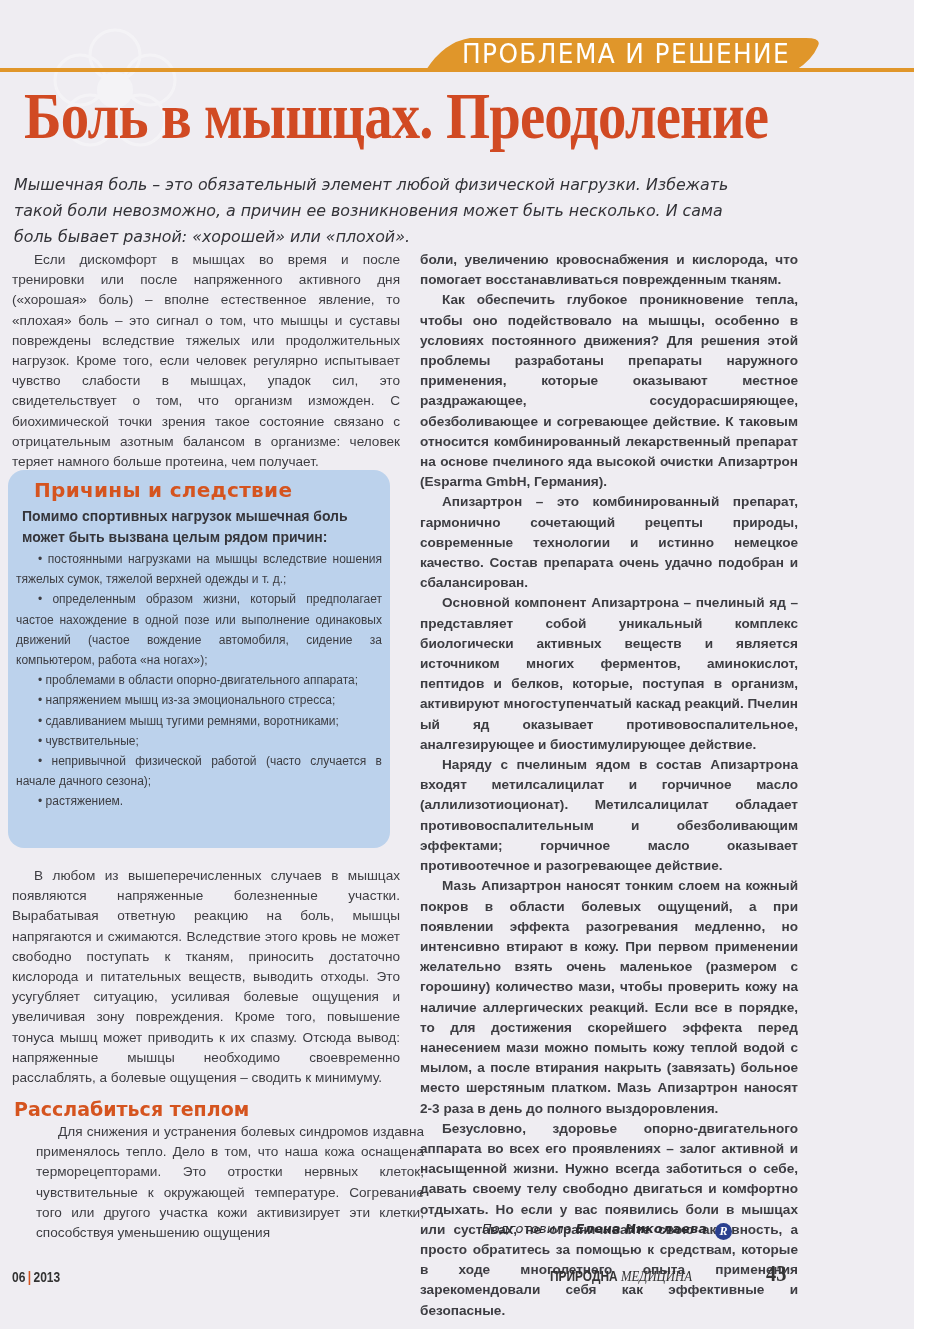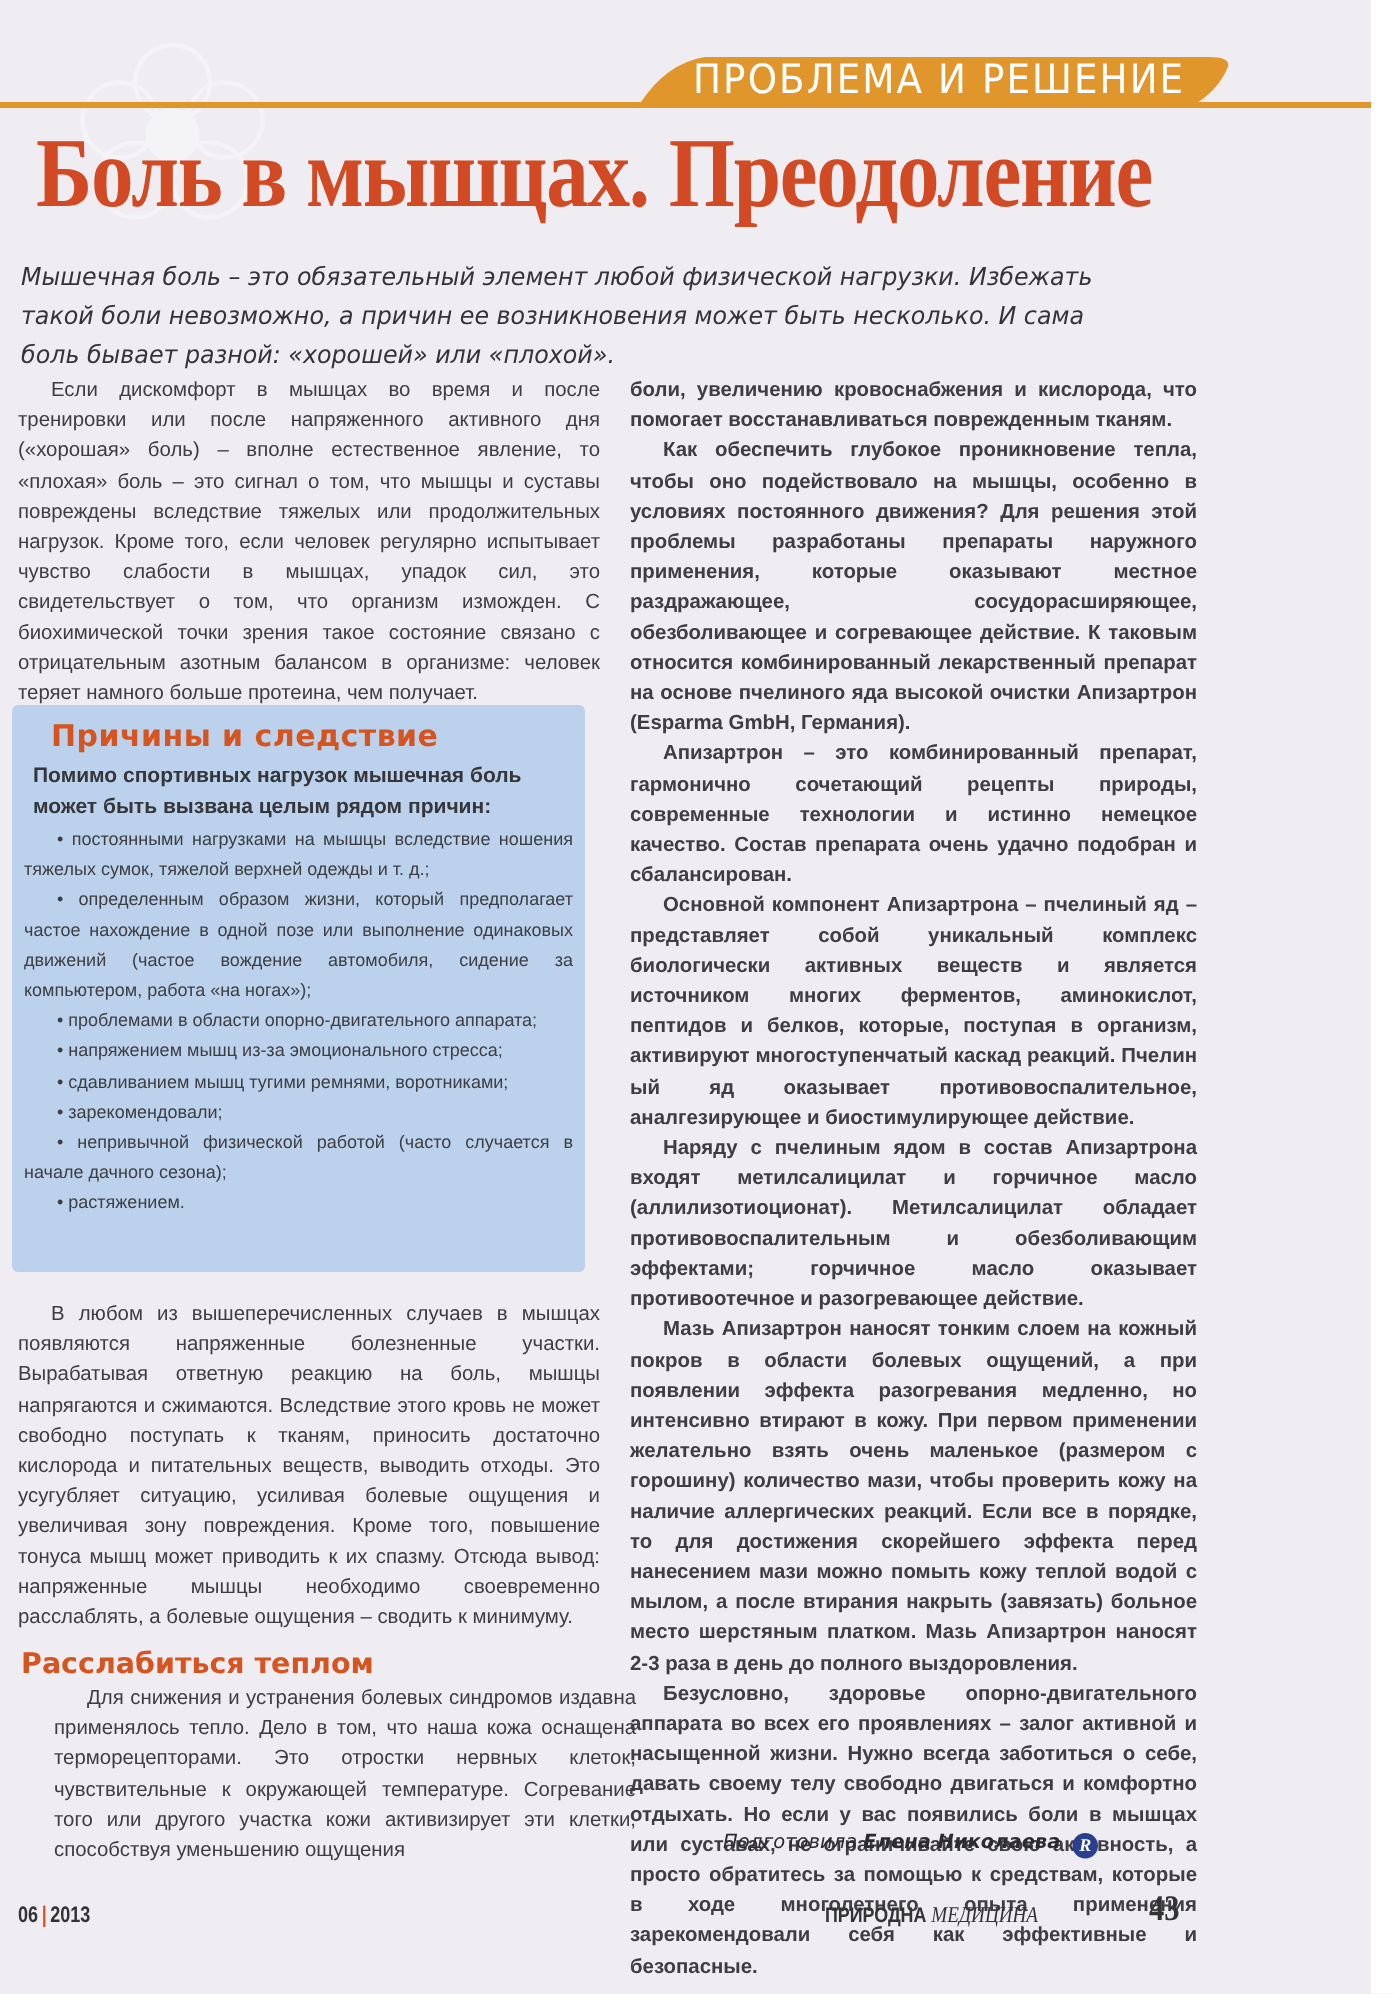--- a/index.html
+++ b/index.html
@@ -39,21 +39,21 @@
   }
   .col {
     position: absolute; font-size: 13.6px; line-height: 20.2px; text-align: justify; color: #3d3d42;
   }
   .col p { margin: 0; text-indent: 22px; }
   .col-left { left: 12px; width: 388px; }
   .col-right { left: 420px; width: 378px; top: 250px; font-weight: bold; }
   .intro { top: 250px; }
   .box {
     position: absolute; left: 8px; top: 470px; width: 382px; height: 378px;
-    background: #bcd2ec; border-radius: 4px; padding: 0 8px 0 4px; box-sizing: border-box;
+    background: #bcd2ec; border-radius: 16px; padding: 0 8px 0 4px; box-sizing: border-box;
   }
   .box-title {
     margin: 8px 0 4px 22px; font-family: "DejaVu Sans", sans-serif; font-weight: bold; font-size: 20px;
     color: #d5541f; letter-spacing: 0.3px;
   }
   .box-lead { font-weight: bold; font-size: 14px; line-height: 21px; color: #35353a; margin: 0 0 1px 10px; }
   .box-list { list-style: none; margin: 0; padding: 0 0 0 4px; font-size: 12px; line-height: 20.2px; text-align: justify; color: #3d3d42; }
   .box-list li { text-indent: 22px; }
   .box-list li::before { content: "\2022\00a0"; }
   .after-box { top: 866px; }
@@ -122,21 +122,21 @@
 
 <div class="box">
   <div class="box-title">Причины и следствие</div>
   <div class="box-lead">Помимо спортивных нагрузок мышечная боль может быть вызвана целым рядом причин:</div>
   <ul class="box-list">
     <li>постоянными нагрузками на мышцы вследствие ношения тяжелых сумок, тяжелой верхней одежды и т. д.;</li>
     <li>определенным образом жизни, который предполагает частое нахождение в одной позе или выполнение одинаковых движений (частое вождение автомобиля, сидение за компьютером, работа «на ногах»);</li>
     <li>проблемами в области опорно-двигательного аппарата;</li>
     <li>напряжением мышц из-за эмоционального стресса;</li>
     <li>сдавливанием мышц тугими ремнями, воротниками;</li>
-    <li>зарекомендовали;</li>
+    <li>чувствительные;</li>
     <li>непривычной физической работой (часто случается в начале дачного сезона);</li>
     <li>растяжением.</li>
   </ul>
 </div>
 
 <div class="col col-left after-box">
   <p>В любом из вышеперечисленных случаев в мышцах появляются напряженные болезненные участки. Вырабатывая ответную реакцию на боль, мышцы напрягаются и сжимаются. Вследствие этого кровь не может свободно поступать к тканям, приносить достаточно кислорода и питательных веществ, выводить отходы. Это усугубляет ситуацию, усиливая болевые ощущения и увеличивая зону повреждения. Кроме того, повышение тонуса мышц может приводить к их спазму. Отсюда вывод: напряженные мышцы необходимо своевременно расслаблять, а болевые ощущения – сводить к минимуму.</p>
 </div>
 
 <h2 class="sub-head">Расслабиться теплом</h2>

